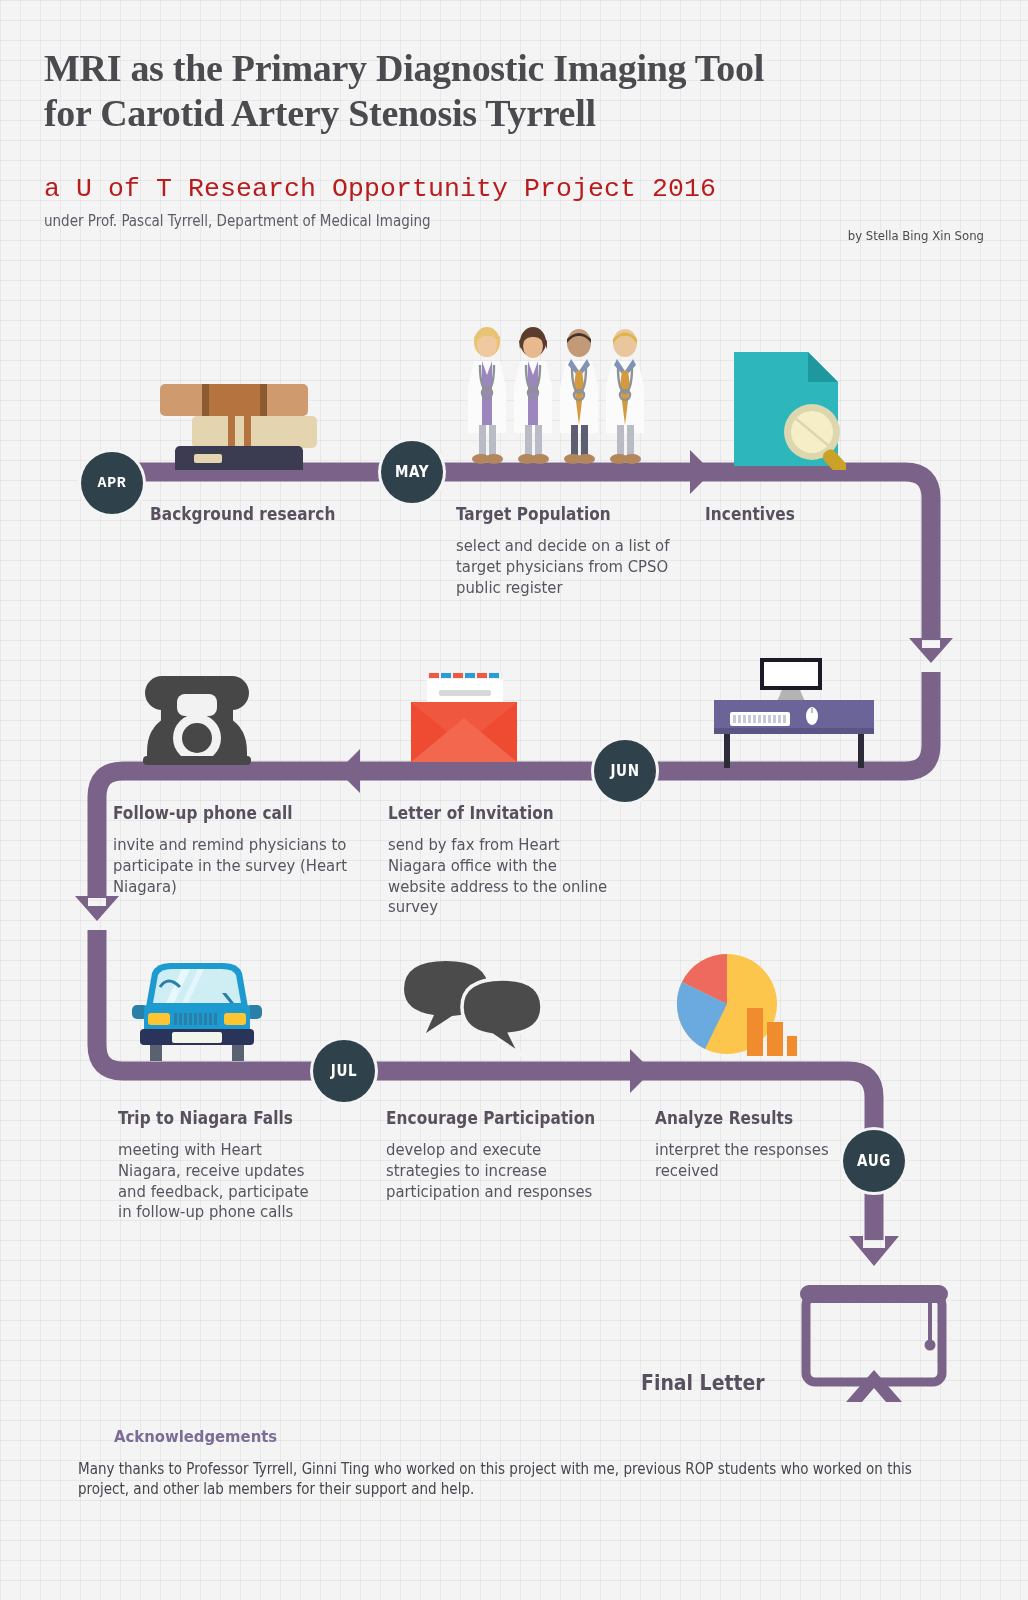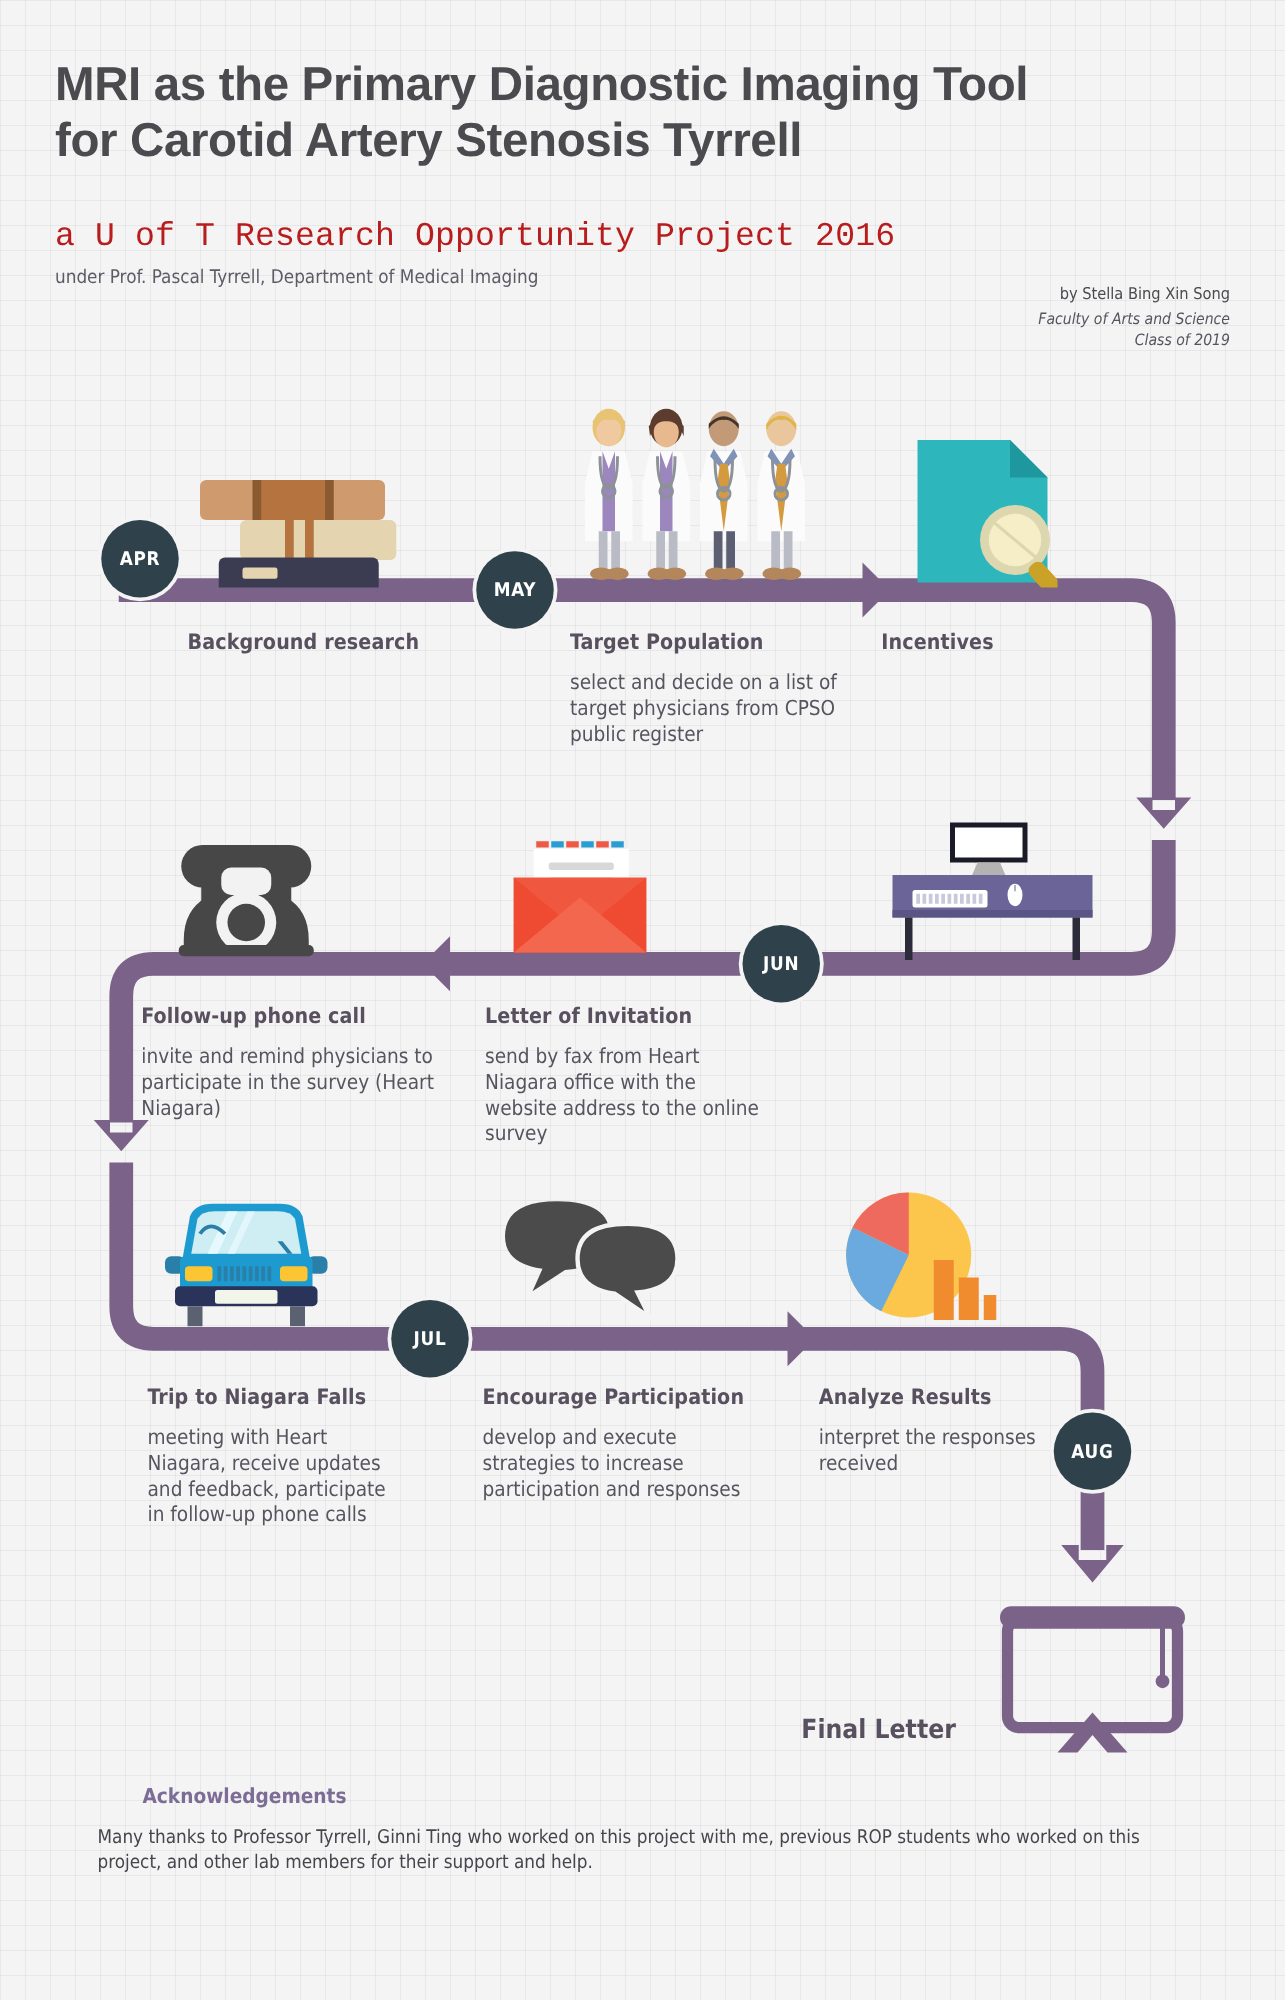--- a/index.html
+++ b/index.html
@@ -13,21 +13,21 @@
     background-size: 20px 20px;
     position:relative;
     overflow:hidden;
     color:#4c4c55;
   }
   #stage { position:absolute; inset:0; }
 
   
   .hdr { position:absolute; left:44px; top:46px; width:940px; }
   .ttl {
-    font-family:Liberation Sans, sans-serif;
+    font-family:Liberation Serif, serif;
     font-weight:bold; font-size:38px; line-height:1.18;
     color:#4a4a4f; letter-spacing:-.3px;
   }
   .sub {
     margin-top:38px; font-size:26.5px; color:#b91c1c;
     font-family:Liberation Mono, monospace; letter-spacing:.1px;
   }
   .sub2 { margin-top:8px; font-size:15px; color:#5c5c66;
     font-family:"DejaVu Sans Condensed","DejaVu Sans",sans-serif; }
   .byline { position:absolute; right:0; top:182px; text-align:right; }
@@ -81,24 +81,20 @@
 
   <div class="hdr">
     <div class="ttl">
       <div>MRI as the Primary Diagnostic Imaging Tool</div>
       <div>for Carotid Artery Stenosis Tyrrell</div>
     </div>
     <div class="sub">a U of T Research Opportunity Project 2016</div>
     <div class="sub2">under Prof. Pascal Tyrrell, Department of Medical Imaging</div>
     <div class="byline">
       <div class="by-name">by Stella Bing Xin Song</div>
-      <div class="by-fac">
-        <div>Faculty of Arts and Science</div>
-        <div>Class of 2019</div>
-      </div>
     </div>
   </div>
 
   <svg id="pathsvg" viewBox="0 0 1028 1600">
     <defs>
       <marker id="arrR" markerWidth="7" markerHeight="7" refX="2.2" refY="3.5" orient="auto">
         <path d="M0.2,0.3 L5.9,3.5 L0.2,6.7 L0.2,4.6 L2.3,3.5 L0.2,2.4 Z" fill="#7b6288"></path>
       </marker>
     </defs>
 
@@ -123,21 +119,21 @@
     <g>
       <rect x="800" y="1285" width="148" height="18" rx="9" fill="#7b6288"></rect>
       <rect x="806" y="1296" width="136" height="86" rx="9" fill="none" stroke="#7b6288" stroke-width="9"></rect>
       <line x1="930" y1="1300" x2="930" y2="1341" stroke="#7b6288" stroke-width="4"></line>
       <circle cx="930" cy="1345" r="5.5" fill="#7b6288"></circle>
 
       <path d="M846,1402 L874,1370 L902,1402 L886,1402 L874,1388 L862,1402 Z" fill="#7b6288"></path>
     </g>
   </svg>
 
-  <div class="month" style="left:81px; top:416px;">
+  <div class="month" style="left:81px; top:452px;font-family:Liberation Mono, monospace;">
     <span>APR</span>
   </div>
   <div class="month" style="left:381px; top:441px;">
     <span>MAY</span>
   </div>
   <div class="month" style="left:594px; top:740px;">
     <span>JUN</span>
   </div>
   <div class="month" style="left:313px; top:1040px;">
     <span>JUL</span>

